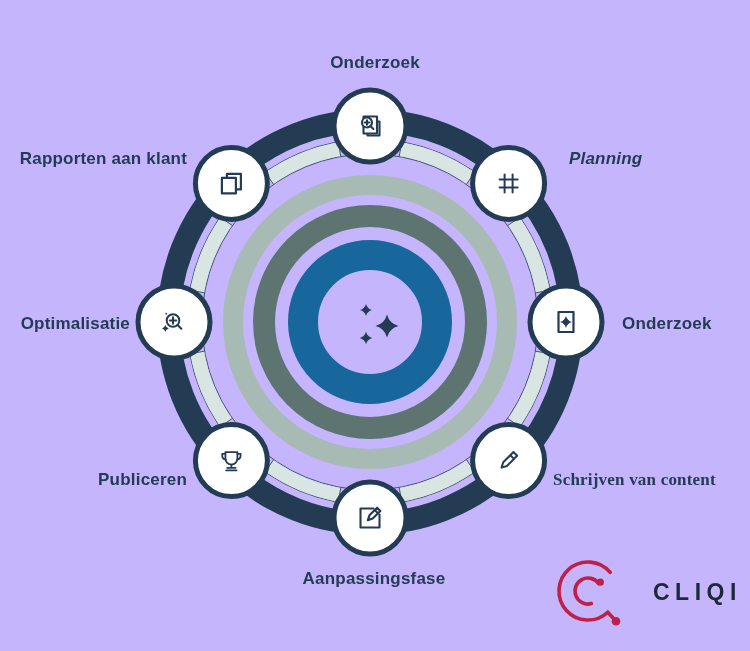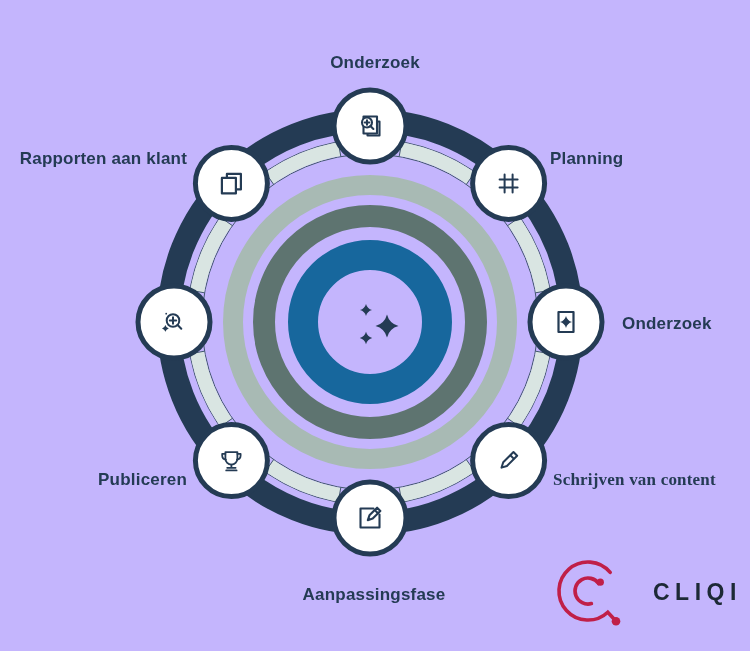--- a/index.html
+++ b/index.html
@@ -141,30 +141,31 @@
       <g stroke="#243b54" fill="none" stroke-width="2.2" stroke-linejoin="round">
         <circle r="36" fill="#ffffff" stroke="#243b54" stroke-width="5"></circle>
         <path d="M -4.5,-5.5 V -9.5 H 9.5 V 6 H 5"></path>
         <rect x="-9.5" y="-5.5" width="14" height="15.5" fill="#ffffff"></rect>
       </g>
     </g>
   </svg>
 
   <div class="stage-label lbl-center-x" style="left:375px; top:63px;">Onderzoek</div>
 
-  <div class="stage-label lbl-left" style="left:550px; top:159px;">Planning</div>
+  <div class="stage-label lbl-left" style="left:569px; top:159px;font-style:italic;">Planning</div>
 
   <div class="stage-label lbl-left" style="left:622px; top:324px;">Onderzoek</div>
 
   <div class="stage-label lbl-left" style="left:553px; top:480px;font-family:Liberation Serif, serif;">Schrijven van content</div>
 
-  <div class="stage-label lbl-center-x" style="left:374px; top:579px;margin-top:16px;">Aanpassingsfase</div>
+  <div class="stage-label lbl-center-x" style="left:374px; top:579px;">Aanpassingsfase</div>
 
   <div class="stage-label lbl-right" style="right:563px; top:480px;text-align:center;">Publiceren</div>
 
+  <div class="stage-label lbl-right" style="right:620px; top:324px;">Optimalisatie</div>
 
   <div class="stage-label lbl-right" style="right:563px; top:159px;">Rapporten aan klant</div>
 
   <svg class="logo-mark" width="76" height="86" viewBox="0 0 76 86">
     <g stroke="#c01f48" stroke-width="3.6" fill="none" stroke-linecap="round">
       <path d="M 58.2 21.4 A 29 29 0 1 0 55.8 61.2 L 62.5 68.5"></path>
       <path d="M 46.6 32.5 A 13 13 0 1 0 39.4 52.6"></path>
     </g>
     <g fill="#c01f48">
       <circle cx="64" cy="70.2" r="4.3"></circle>

